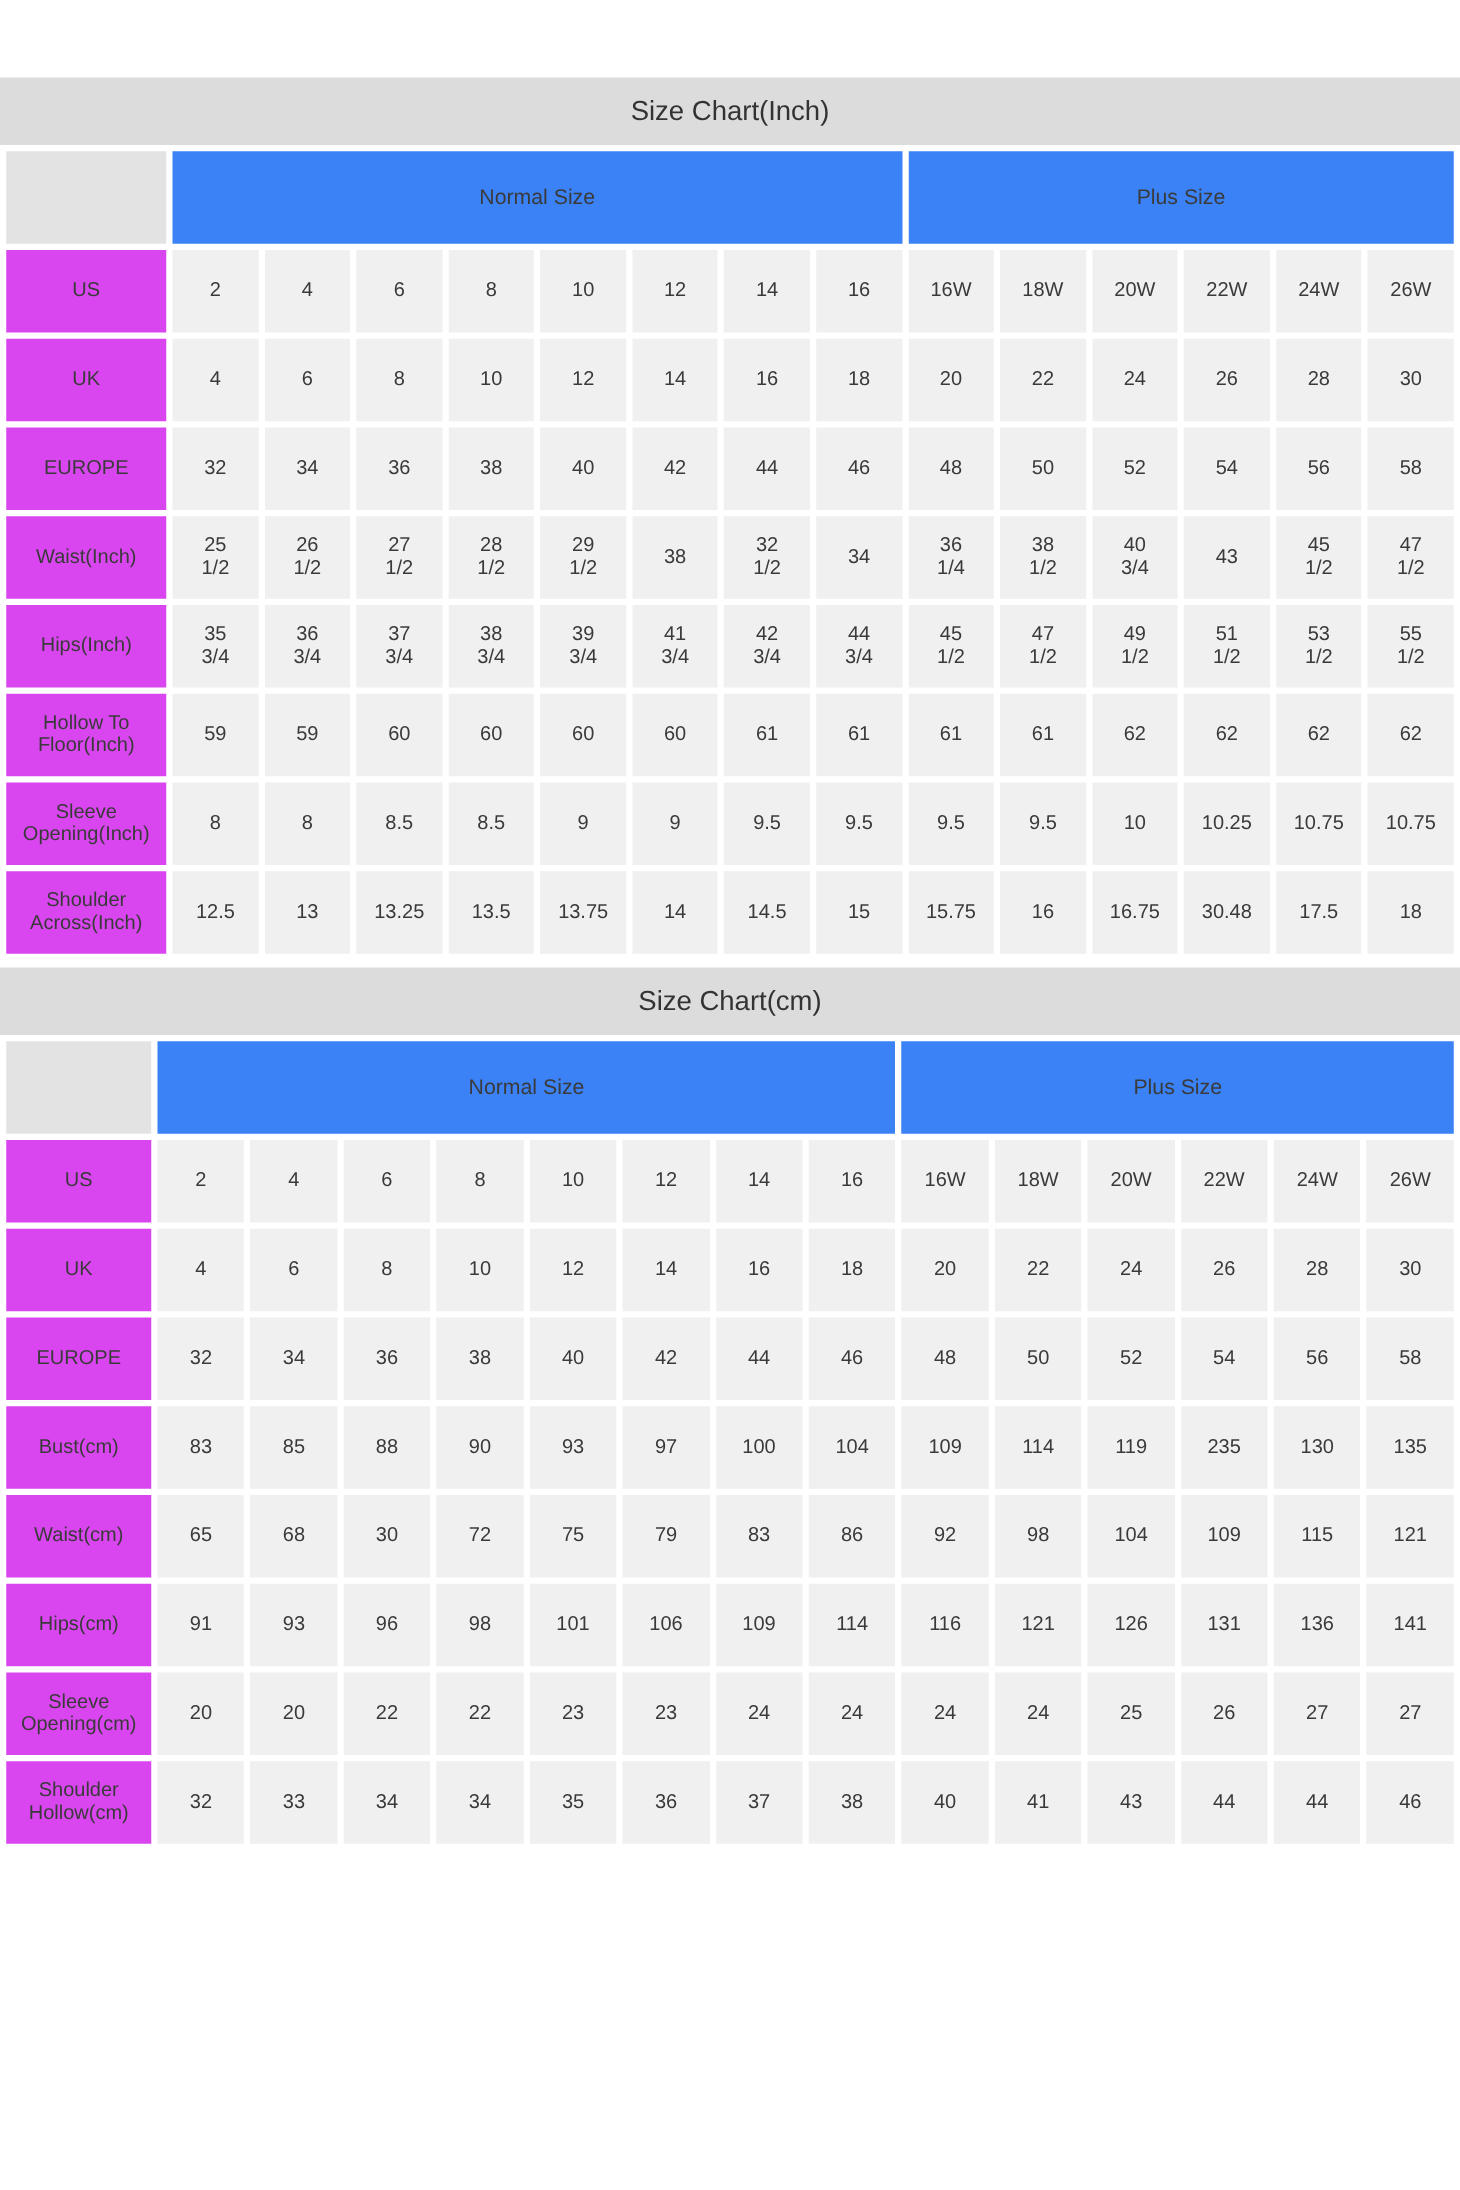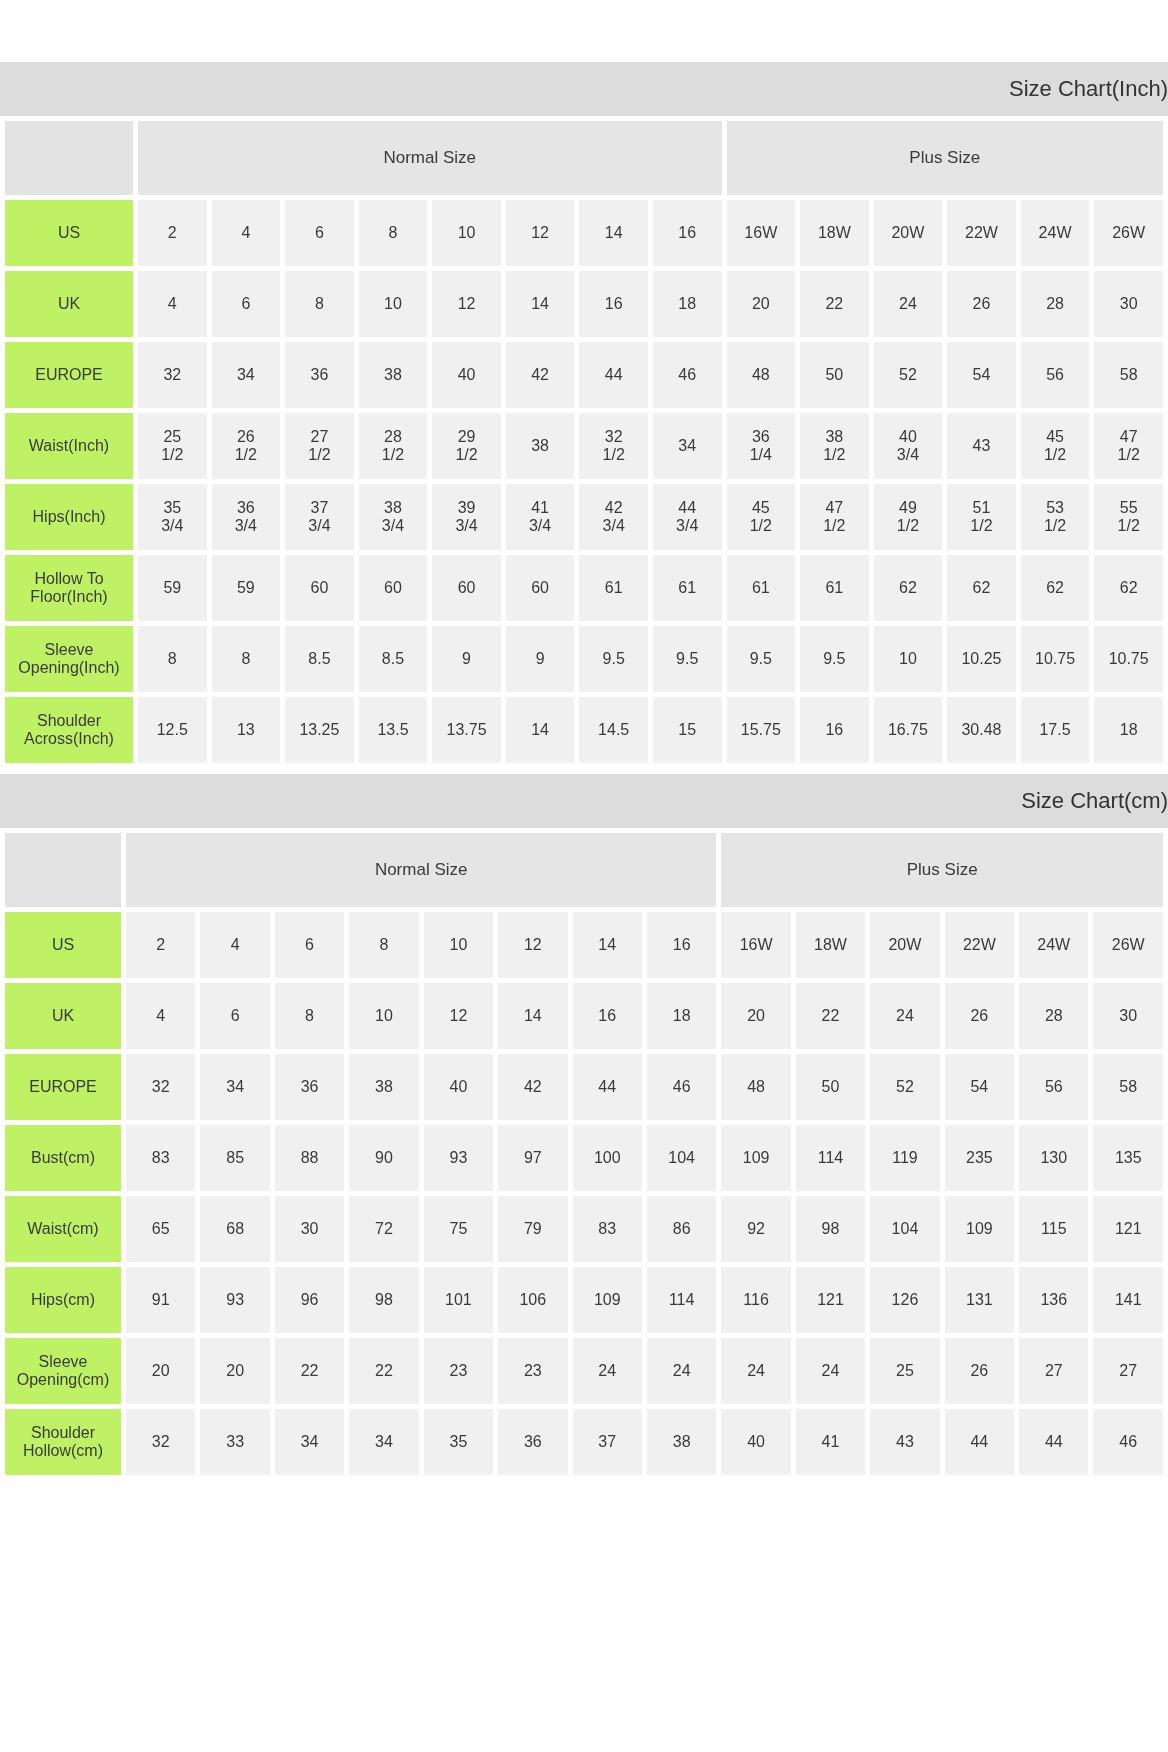--- a/index.html
+++ b/index.html
@@ -8,47 +8,47 @@
     min-height: 1752px;
     background: #ffffff;
     font-family: "Liberation Sans", sans-serif;
     color: #3a3a3a;
   }
   .page { padding: 62px 0 60px 0; }
   .chart-title {
     background: #dcdcdc;
     height: 54px;
     line-height: 54px;
-    text-align: right;
+    text-align: center;
     font-size: 22px;
     color: #333333;
   }
   .chart-section { margin-bottom: 6px; }
   table.size-table {
     width: 100%;
     border-collapse: separate;
     border-spacing: 5px;
     table-layout: fixed;
   }
   col.label-col { width: 128px; }
   table.cm-table col.label-col { width: 116px; }
   td.cell {
     text-align: center;
     vertical-align: middle;
     font-size: 16px;
     padding: 2px;
   }
   td.group {
-    background: #e5e5e5;
+    background: #3b82f6;
     height: 70px;
     font-size: 17px;
   }
   td.corner { background: #e3e3e3; }
   td.rowhead {
-    background: #bef264;
+    background: #d946ef;
     height: 62px;
   }
   td.data {
     background: #f0f0f0;
     height: 62px;
     white-space: pre-line;
   }
 </style>
 </head>
 <body>

